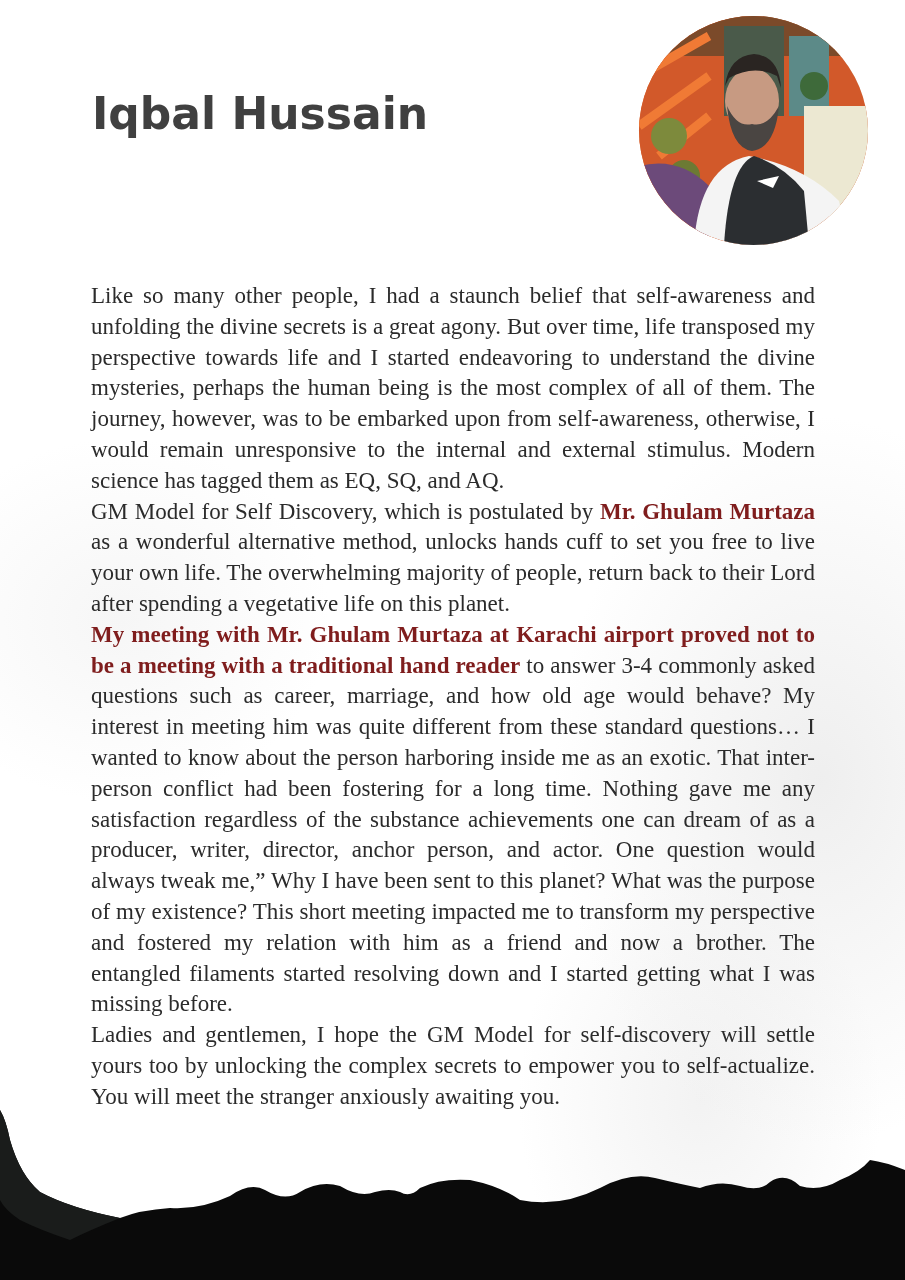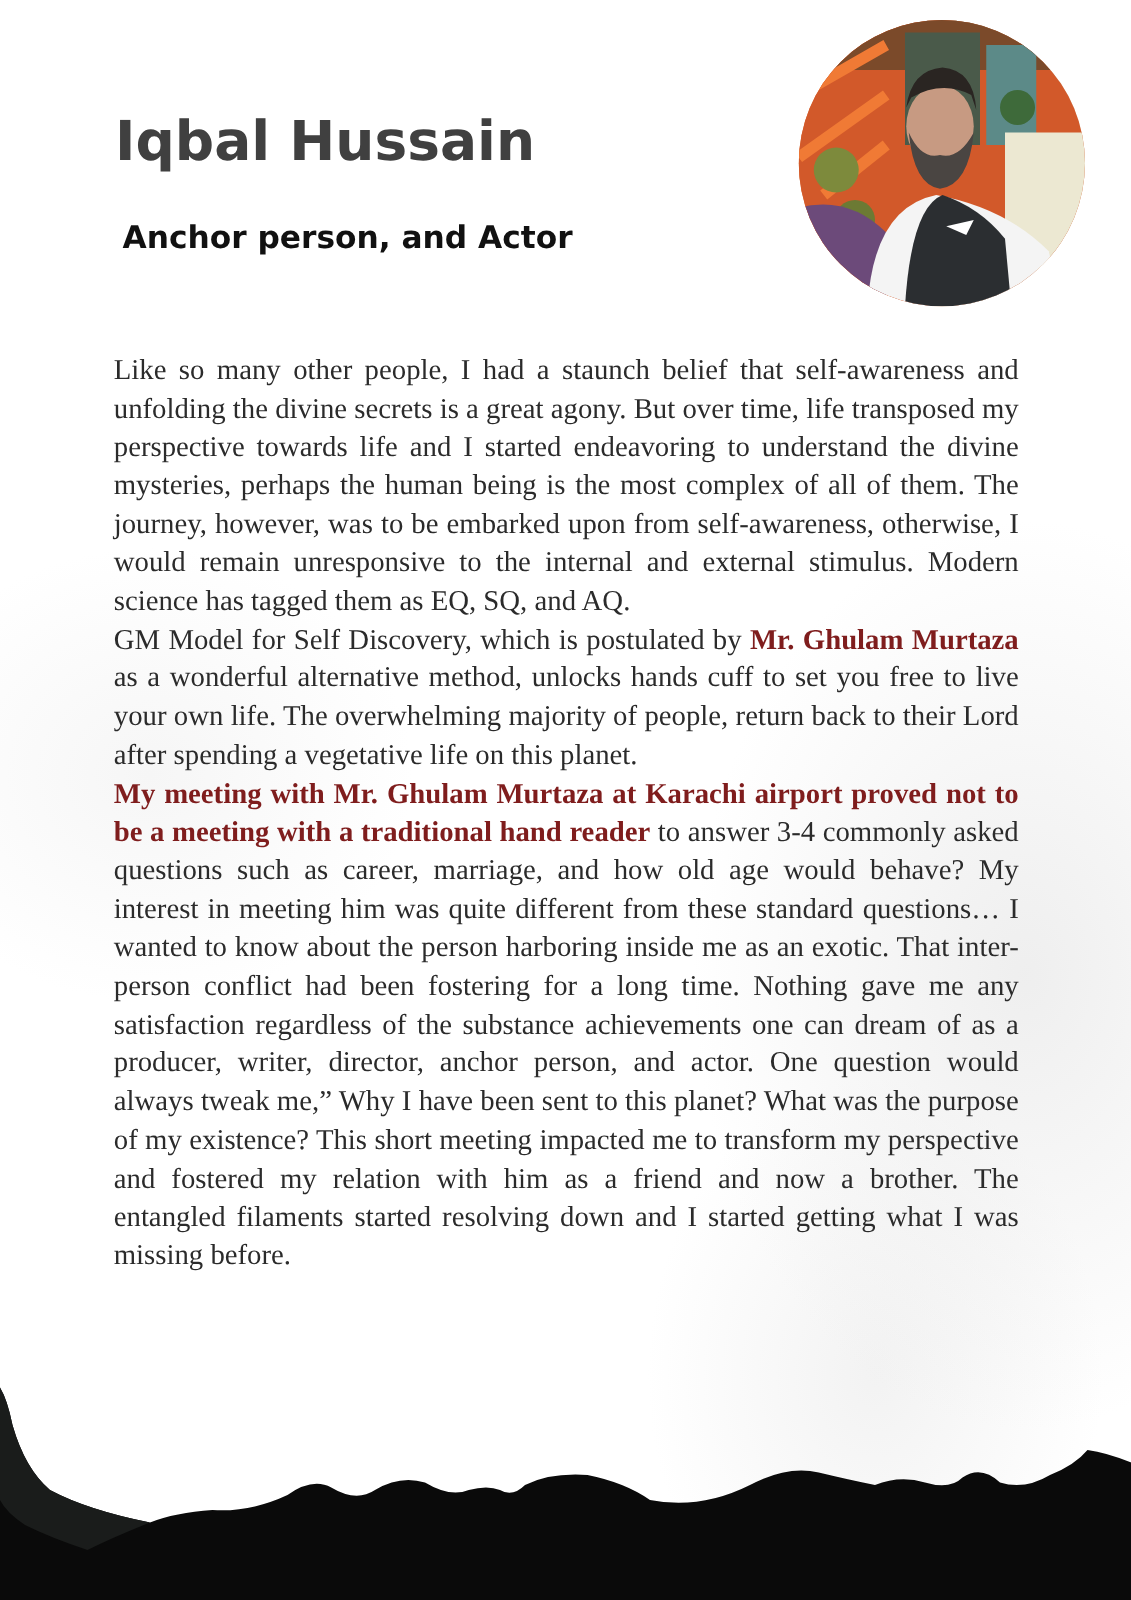--- a/index.html
+++ b/index.html
@@ -42,21 +42,20 @@
     .body-text b { color: #7f1d1d; }
     .bottom-brush { position: absolute; left: 0; top: 1080px; width: 905px; height: 200px; }
   </style>
 </head>
 <body>
 
 <div class="bg-wash"></div>
 
 <h1 class="name">Iqbal Hussain</h1>
 <h2 class="subtitle">
-  <span class="l2">Anchor person, and Actor</span>
 </h2>
 
 <div class="photo">
   <svg viewBox="0 0 229 229">
     <rect x="0" y="0" width="229" height="229" fill="#d2592a"></rect>
     <rect x="0" y="0" width="229" height="40" fill="#7b4a2a"></rect>
     <rect x="85" y="10" width="60" height="90" fill="#4a5a4a"></rect>
     <rect x="150" y="20" width="40" height="80" fill="#5c8a88"></rect>
     <path d="M0 60 L70 20 M0 110 L70 60 M20 140 L70 100" stroke="#f07a35" stroke-width="9"></path>
     <circle cx="30" cy="120" r="18" fill="#7d8a3c"></circle>
@@ -70,18 +69,19 @@
     <ellipse cx="113" cy="85" rx="27" ry="33" fill="#c79a82"></ellipse>
     <path d="M86 70 Q90 40 115 38 Q140 40 142 72 L138 60 Q115 48 90 62 Z" fill="#2a2522"></path>
     <path d="M88 90 Q92 132 113 135 Q136 132 140 90 Q128 112 113 108 Q98 112 88 90 Z" fill="#4a4542"></path>
   </svg>
 </div>
 
 <div class="body-text">
   <p><span>Like so many other people, I had a staunch belief that self-awareness and unfolding the divine secrets is a great agony. But over time, life transposed my perspective towards life and I started endeavoring to understand the divine mysteries, perhaps the human being is the most complex of all of them. The journey, however, was to be embarked upon from self-awareness, otherwise, I would remain unresponsive to the internal and external stimulus. Modern science has tagged them as EQ, SQ, and AQ.</span></p>
   <p><span>GM Model for Self Discovery, which is postulated by </span><b>Mr. Ghulam Murtaza</b><span> as a wonderful alternative method, unlocks hands cuff to set you free to live your own life. The overwhelming majority of people, return back to their Lord after spending a vegetative life on this planet.</span></p>
   <p><b>My meeting with Mr. Ghulam Murtaza at Karachi airport proved not to be a meeting with a traditional hand reader</b><span> to answer 3-4 commonly asked questions such as career, marriage, and how old age would behave? My interest in meeting him was quite different from these standard questions… I wanted to know about the person harboring inside me as an exotic. That inter-person conflict had been fostering for a long time. Nothing gave me any satisfaction regardless of the substance achievements one can dream of as a producer, writer, director, anchor person, and actor. One question would always tweak me,” Why I have been sent to this planet? What was the purpose of my existence? This short meeting impacted me to transform my perspective and fostered my relation with him as a friend and now a brother. The entangled filaments started resolving down and I started getting what I was missing before.</span></p>
+  <p><span>Ladies and gentlemen, I hope the GM Model for self-discovery will settle yours too by unlocking the complex secrets to empower you to self-actualize. You will meet the stranger anxiously awaiting you.</span></p>
 </div>
 
 <svg class="bottom-brush" viewBox="0 0 905 200" preserveAspectRatio="none">
   <path d="M0 30 Q6 40 10 60 Q20 95 40 112 Q70 128 120 138 Q140 130 170 128 Q200 130 230 116 Q250 102 265 110 Q285 122 300 112 Q320 100 340 106 Q360 118 375 112 Q390 108 400 112 Q410 118 420 108 Q440 98 470 100 Q500 106 520 120 Q560 128 600 108 Q630 92 655 98 Q680 104 700 108 Q720 100 740 106 Q760 112 770 102 Q785 92 800 106 Q820 112 840 100 Q860 92 870 80 Q885 82 905 90 L905 200 L0 200 Z" fill="#0a0a0a"></path>
   <path d="M0 30 Q6 40 10 60 Q20 95 40 112 Q70 128 120 138 Q90 150 70 160 Q40 150 20 140 Q5 130 0 120 Z" fill="#1a1c1b"></path>
 </svg>
 
 </body></html>

